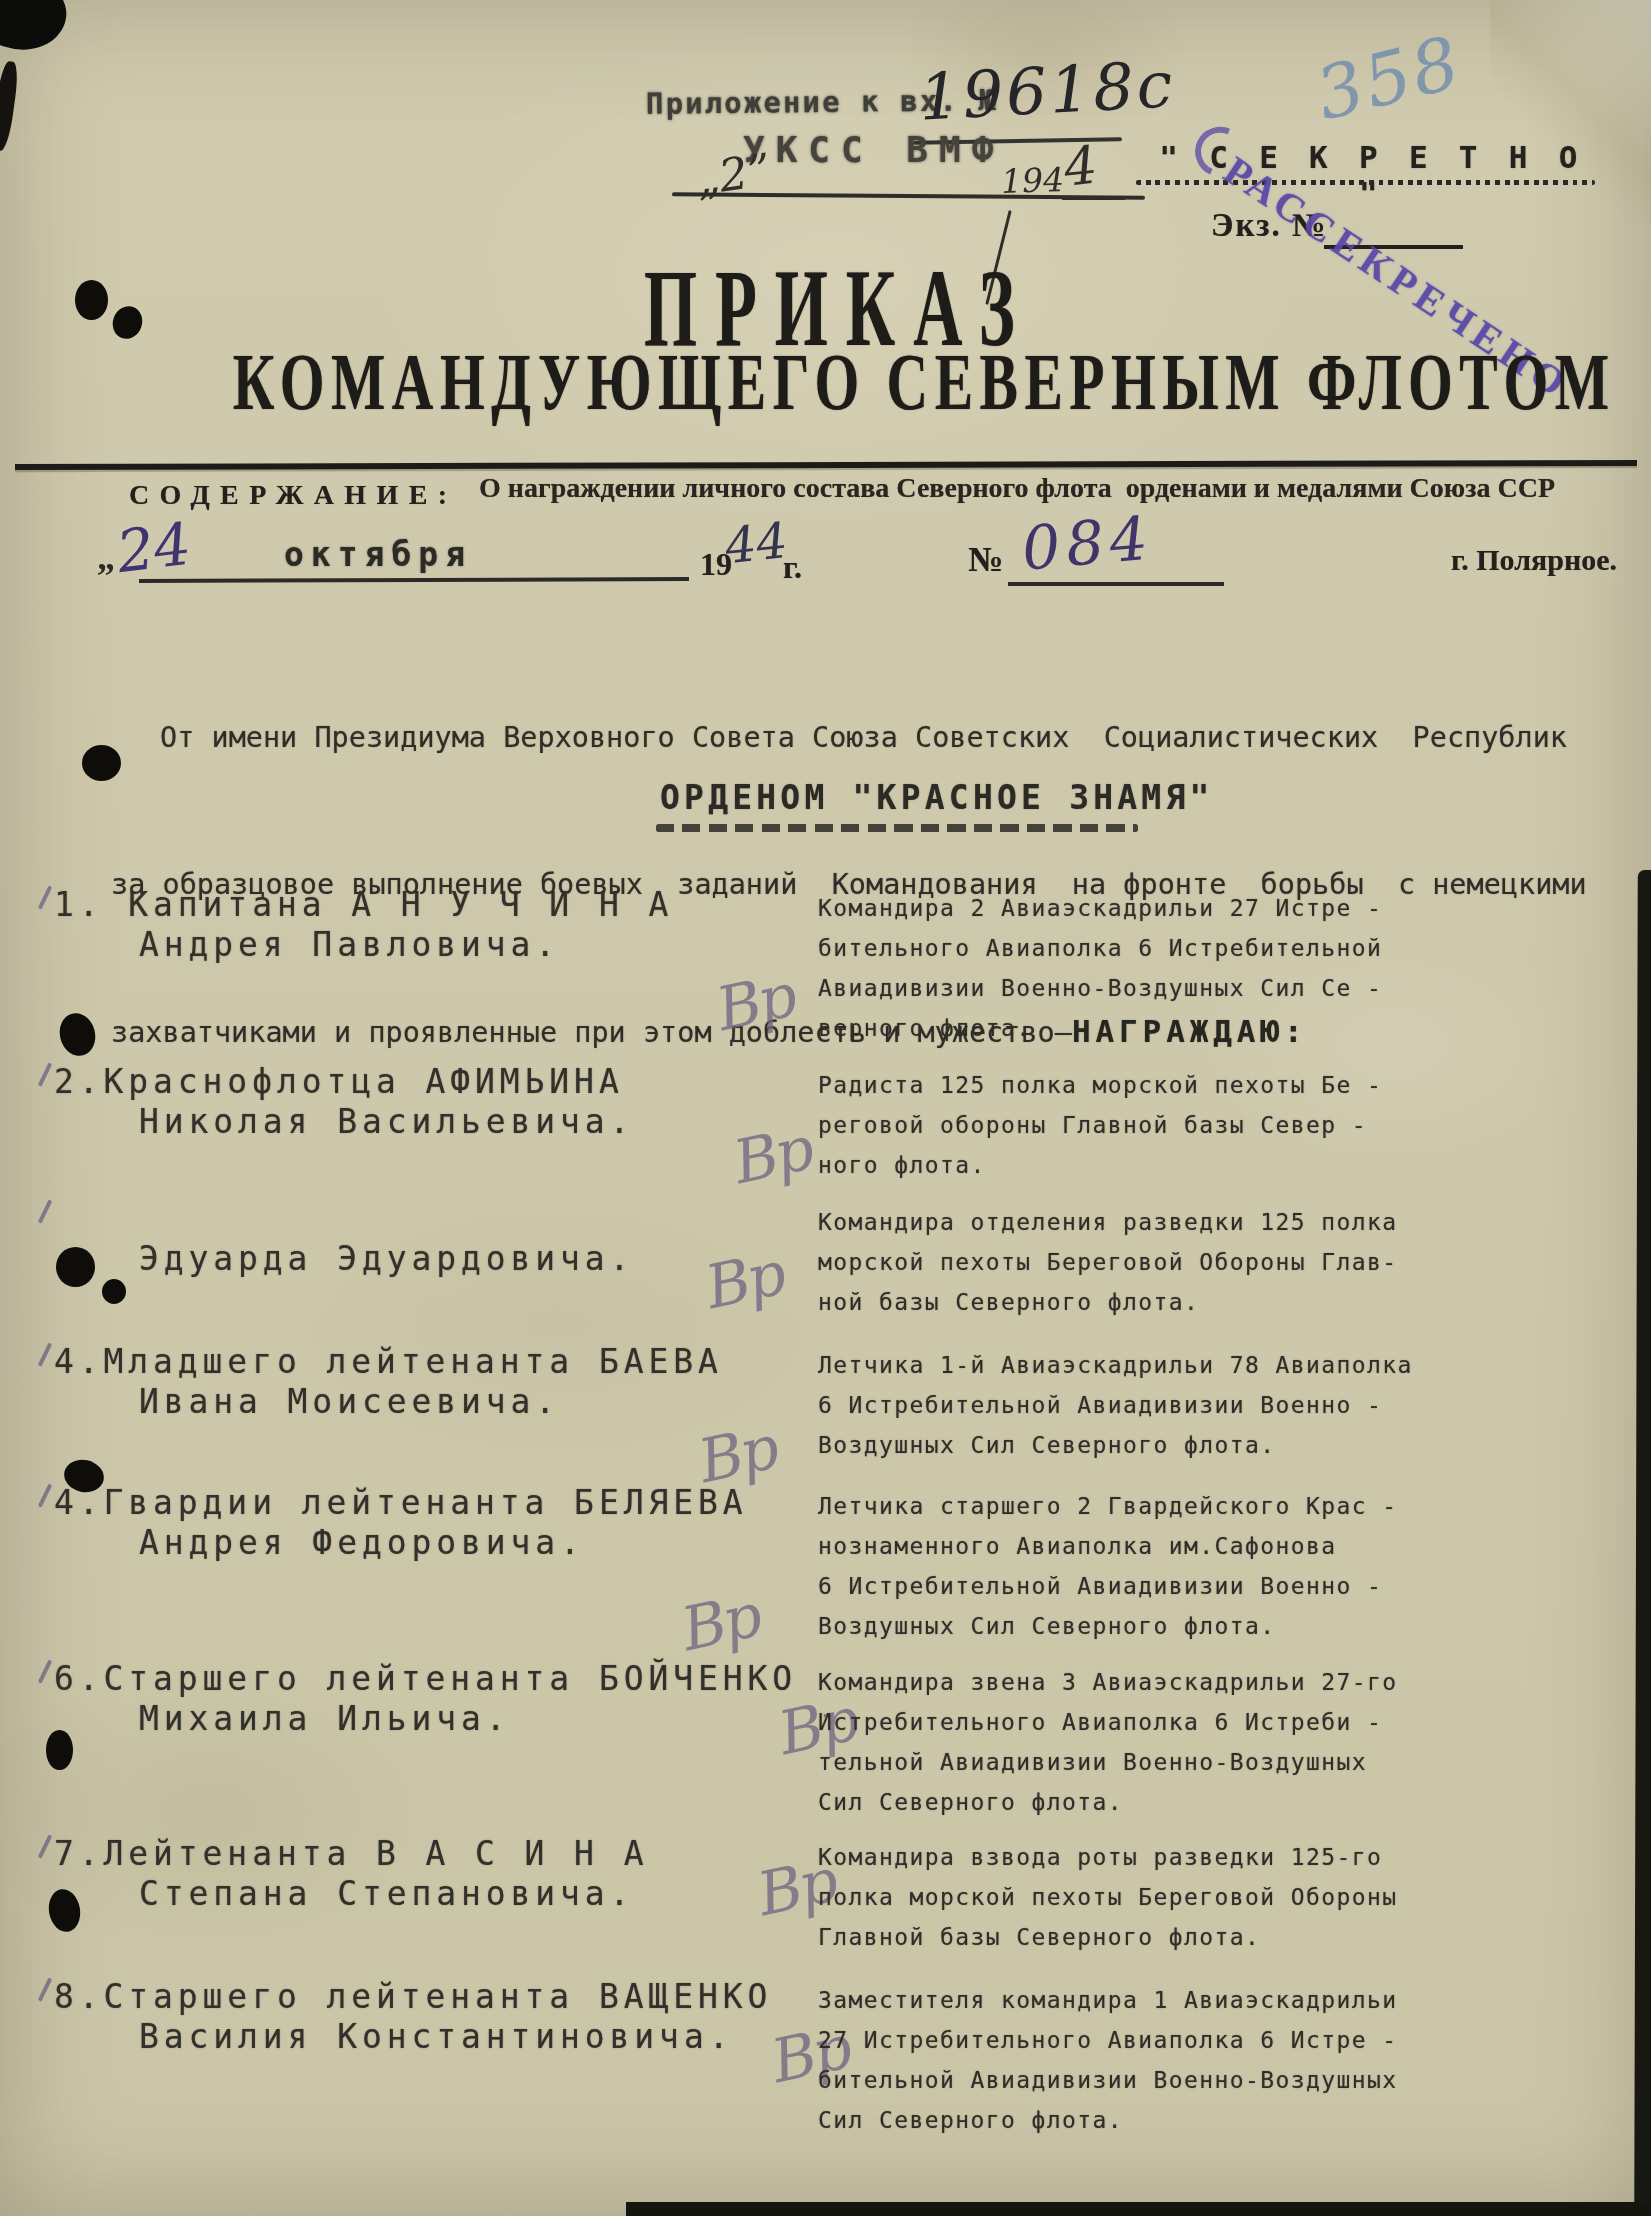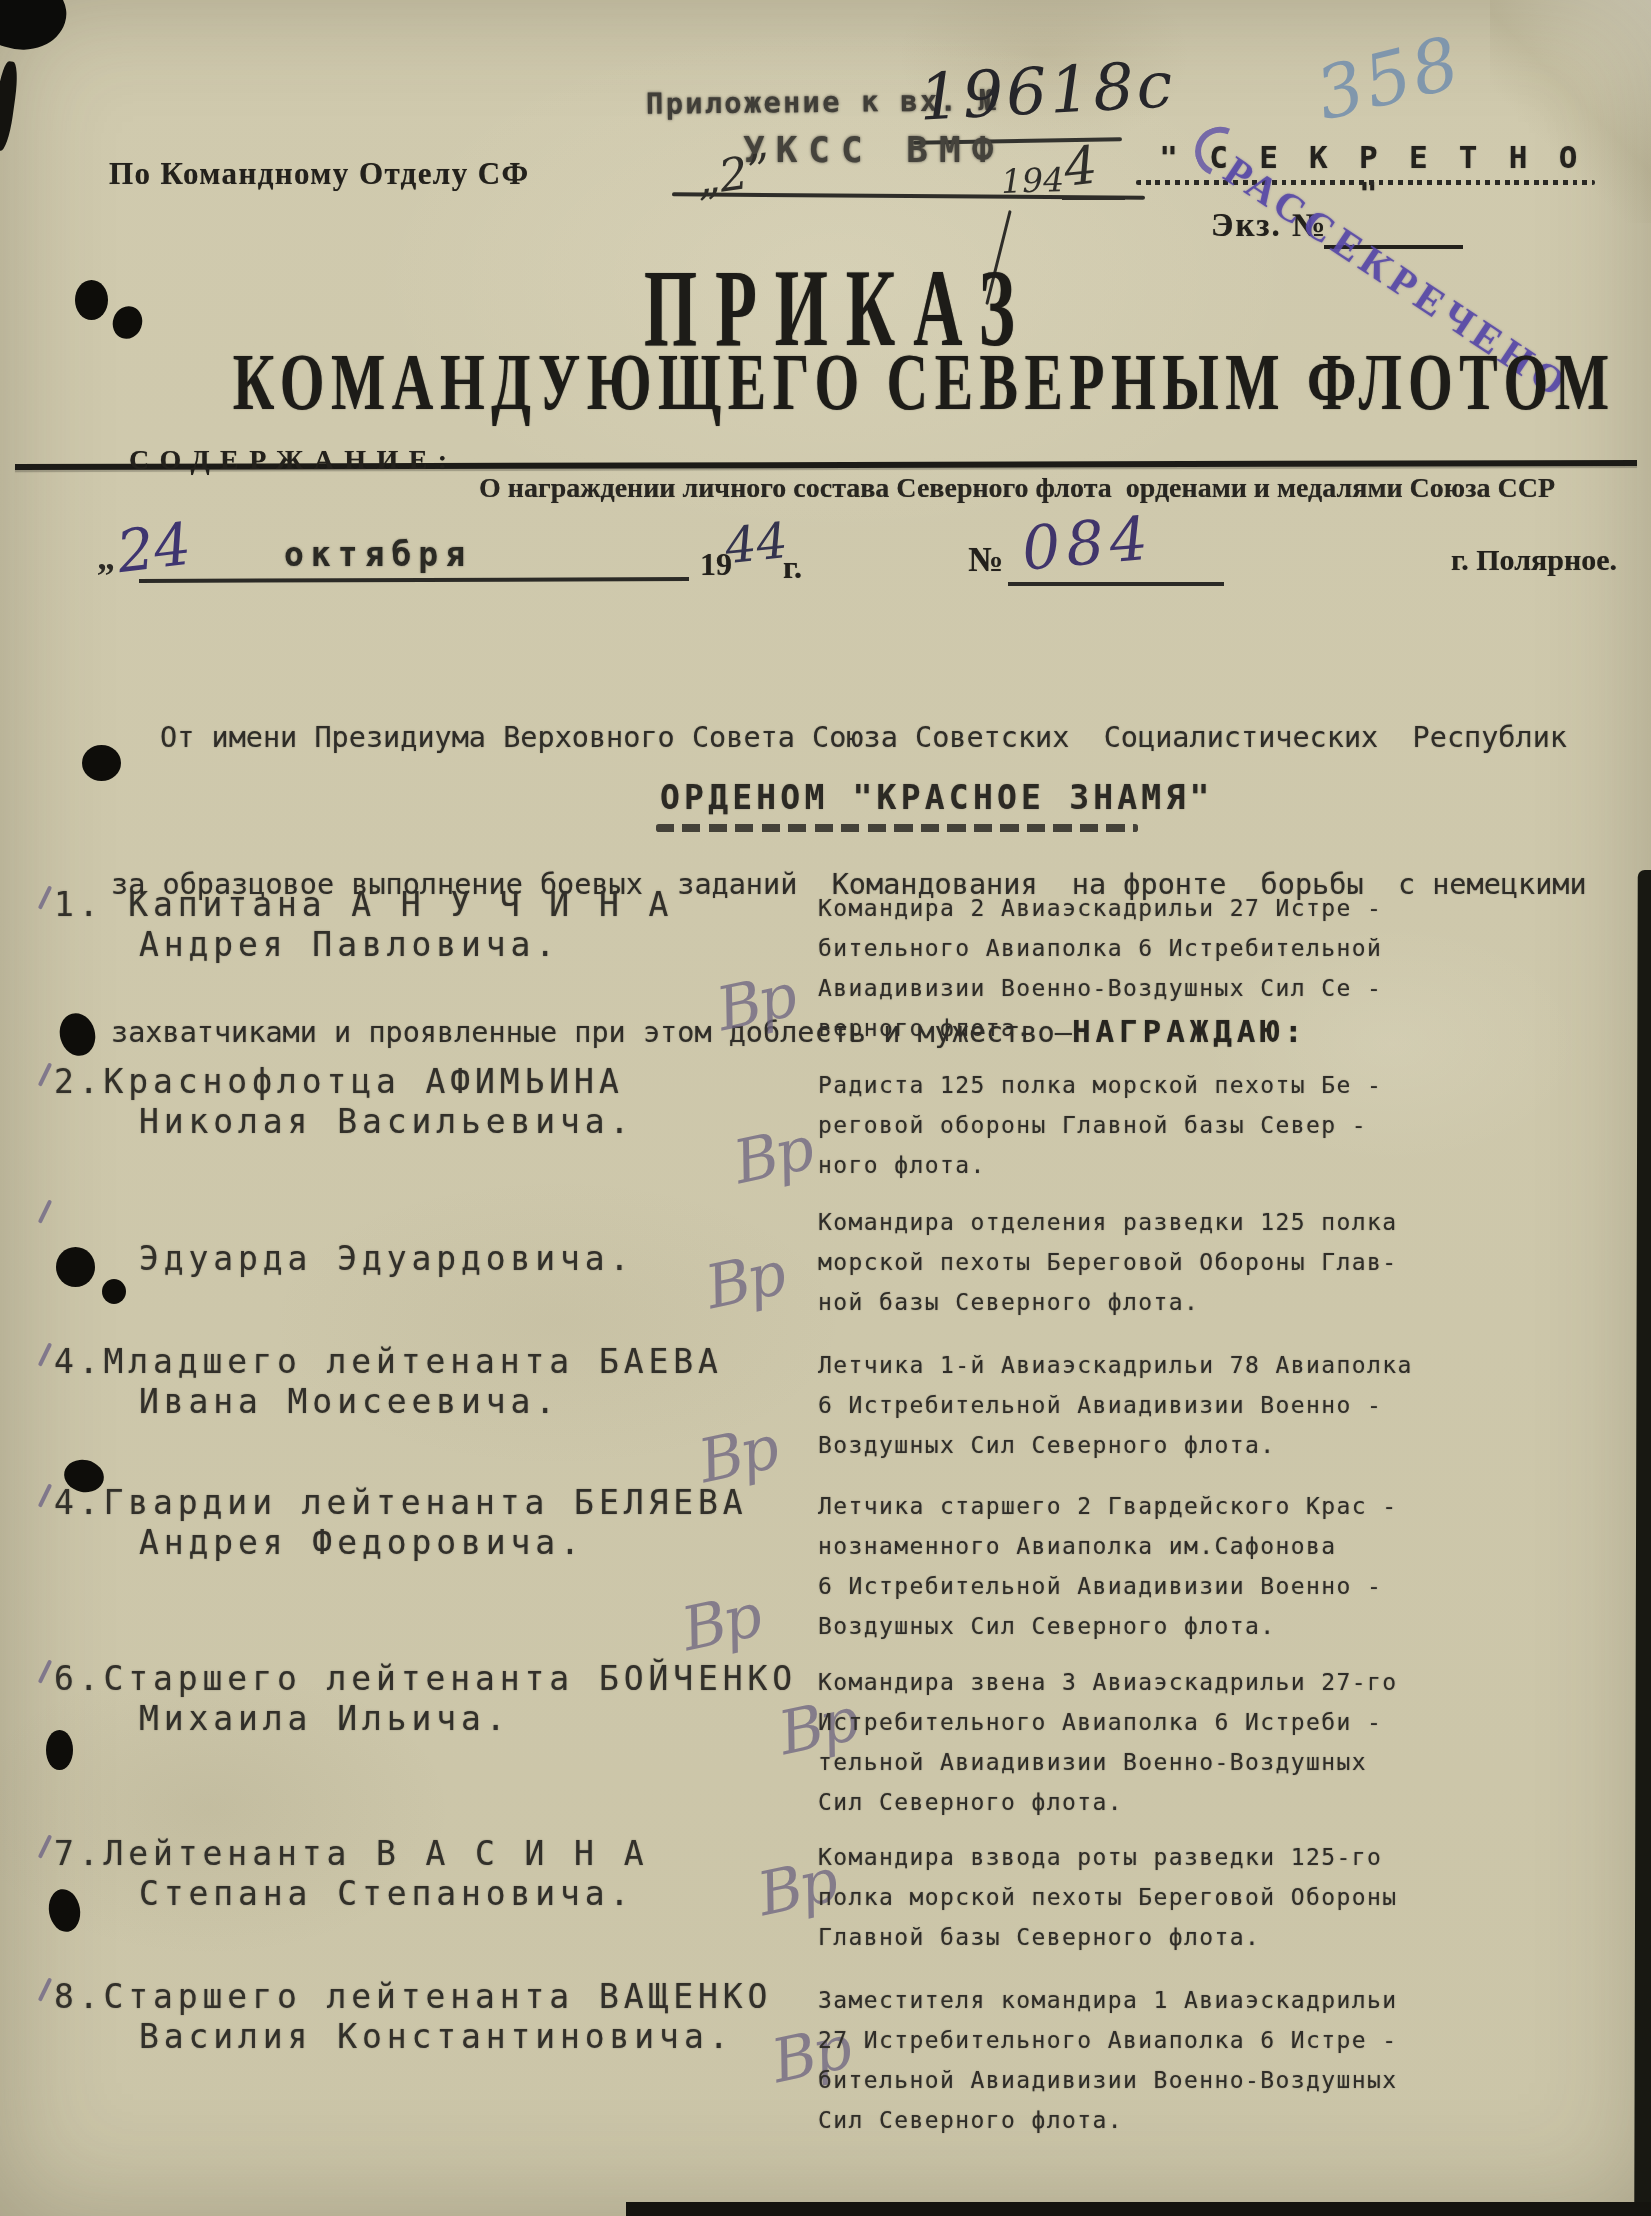--- a/index.html
+++ b/index.html
@@ -50,21 +50,21 @@
   .title-text{display:inline-block; position:relative; left:13.2px; font-family:"Liberation Serif", serif;
     font-weight:bold; font-size:110px; letter-spacing:29px; transform:scaleX(.62); color:#1d1c18;
     text-shadow:0 0 1.4px rgba(29,28,24,.6); white-space:nowrap;}
   .subtitle-wrap{left:0; right:0; top:337px; text-align:center;}
   .subtitle-text{display:inline-block; position:relative; left:-36px; font-family:"Liberation Serif", serif;
     font-weight:bold; font-size:80px; letter-spacing:9px; transform:scaleX(.72); color:#1d1c18;
     text-shadow:0 0 1.4px rgba(29,28,24,.6); white-space:nowrap;}
   .rule{left:15.3px; top:462px; width:1622px; height:6.3px; background:#1c1b17; transform:rotate(-.15deg);
     box-shadow:0 2.1px 0.7px rgba(28,27,23,.25);}
   
-  .c-label{left:129px; top:444px; font-weight:bold; font-size:28px; letter-spacing:10.4px;}
+  .c-label{left:129px; top:479px; font-weight:bold; font-size:28px; letter-spacing:10.4px;}
   .c-text{left:479px; top:472px; font-weight:bold; font-size:28px; white-space:pre; color:#282621;}
   
   .d-quote{left:97px; top:536px; font-size:36px; font-family:"Liberation Serif",serif; font-weight:bold; color:#2c2a25;}
   .d-day{left:117px; top:514px; font-size:58px; color:#3e3570; transform:rotate(-7deg); z-index:3;}
   .d-line1{left:139px; top:578px; width:550px; height:3.5px; background:#2b2a26; transform:rotate(-.2deg);}
   .d-month{left:284px; top:535px; font-weight:bold; font-size:33px; letter-spacing:7px; color:#2b2a24; text-shadow:0 0 2.1px rgba(43,42,36,.55);}
   .d-19{left:700px; top:546px; font-weight:bold; font-size:32px;}
   .d-44{left:725px; top:515px; font-size:49px; color:#34344e; transform:rotate(-6deg);}
   .d-g{left:783px; top:549px; font-weight:bold; font-size:32px;}
   .d-no{left:968px; top:540px; font-weight:bold; font-size:35px;}
@@ -119,21 +119,20 @@
   <div class="abs blob" style="left:82px;top:745px;width:39px;height:36px;"></div>
   <div class="abs blob" style="left:60px;top:1013px;width:35px;height:43px;transform:rotate(-15deg);"></div>
   <div class="abs blob" style="left:56px;top:1247px;width:39px;height:40px;"></div>
   <div class="abs blob" style="left:102px;top:1279px;width:24px;height:25px;"></div>
   <div class="abs blob" style="left:64px;top:1460px;width:40px;height:32px;transform:rotate(12deg);"></div>
   <div class="abs blob" style="left:46px;top:1730px;width:26.5px;height:40px;"></div>
   <div class="abs blob" style="left:49px;top:1889px;width:31px;height:43px;transform:rotate(-10deg);"></div>
   <div class="abs edge-right"></div>
   <div class="abs edge-bottom"></div>
 
-  <div class="abs printed dept">По Командному Отделу СФ</div>
 
   <div class="abs typed stamp-line1">Приложение к вх. №</div>
   <div class="abs hand stamp-num">19618с</div>
   <div class="abs stamp-num-line"></div>
   <div class="abs typed stamp-line2">УКСС ВМФ</div>
   <div class="abs hand scrawl-day">„2”</div>
   <div class="abs scrawl-line"></div>
   <div class="abs hand scrawl-194">194</div>
   <div class="abs hand scrawl-4">4</div>
   <div class="abs scrawl-4-line"></div>

